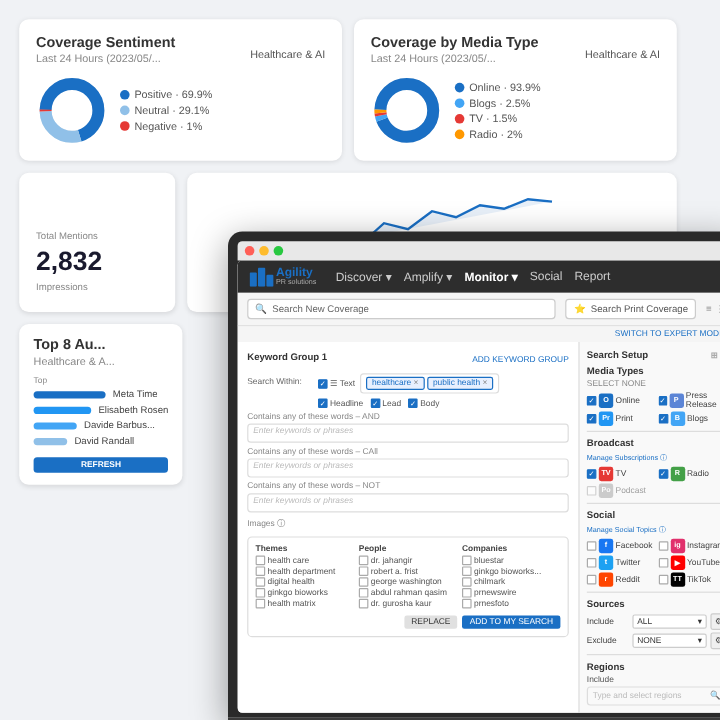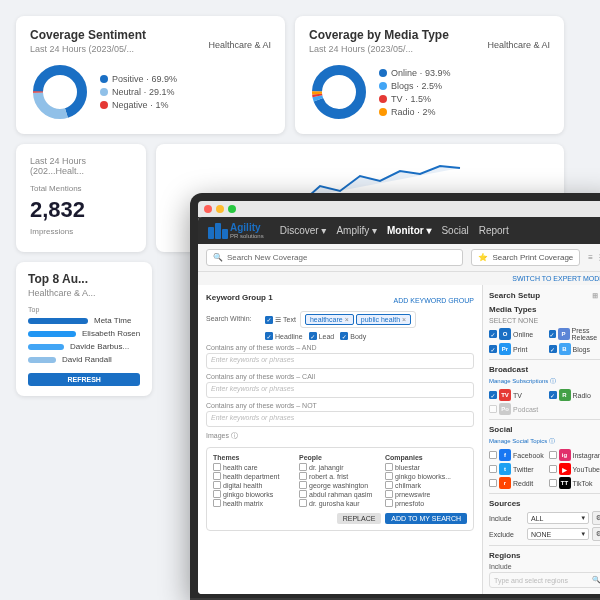--- a/index.html
+++ b/index.html
@@ -110,20 +110,21 @@
     .stat-number {
       font-size: 22px;
       font-weight: 700;
       color: #1a1a2e;
     }
 
     .stat-label {
       font-size: 8px;
       color: #888;
       margin-bottom: 4px;
+      margin-top: 36px;
     }
 
     
     .authors-card {
       background: white;
       border-radius: 8px;
       padding: 10px 12px;
       flex: 0 0 130px;
       box-shadow: 0 1px 4px rgba(0,0,0,0.1);
     }
@@ -655,21 +656,20 @@
             <span>Radio · 2%</span>
           </div>
         </div>
       </div>
     </div>
   </div>
 
   <div class="bottom-cards">
 
     <div class="summary-card">
-      <div class="card-subtitle">Last 24 Hours (202...Healt...</div>
       <div class="stat-label">Total Mentions</div>
       <div class="stat-number">2,832</div>
       <div class="stat-label" style="margin-top:4px">Impressions</div>
     </div>
 
     <div class="trend-card">
       <svg width="100%" height="60" viewBox="0 0 200 60">
         <polyline points="0,50 20,45 40,48 60,30 80,35 100,20 120,25 140,15 160,18 180,10 200,12" fill="none" stroke="#1a6fc4" stroke-width="2"></polyline>
         <polyline points="0,50 20,45 40,48 60,30 80,35 100,20 120,25 140,15 160,18 180,10 200,12" fill="rgba(26,111,196,0.1)" stroke="none"></polyline>
       </svg>

